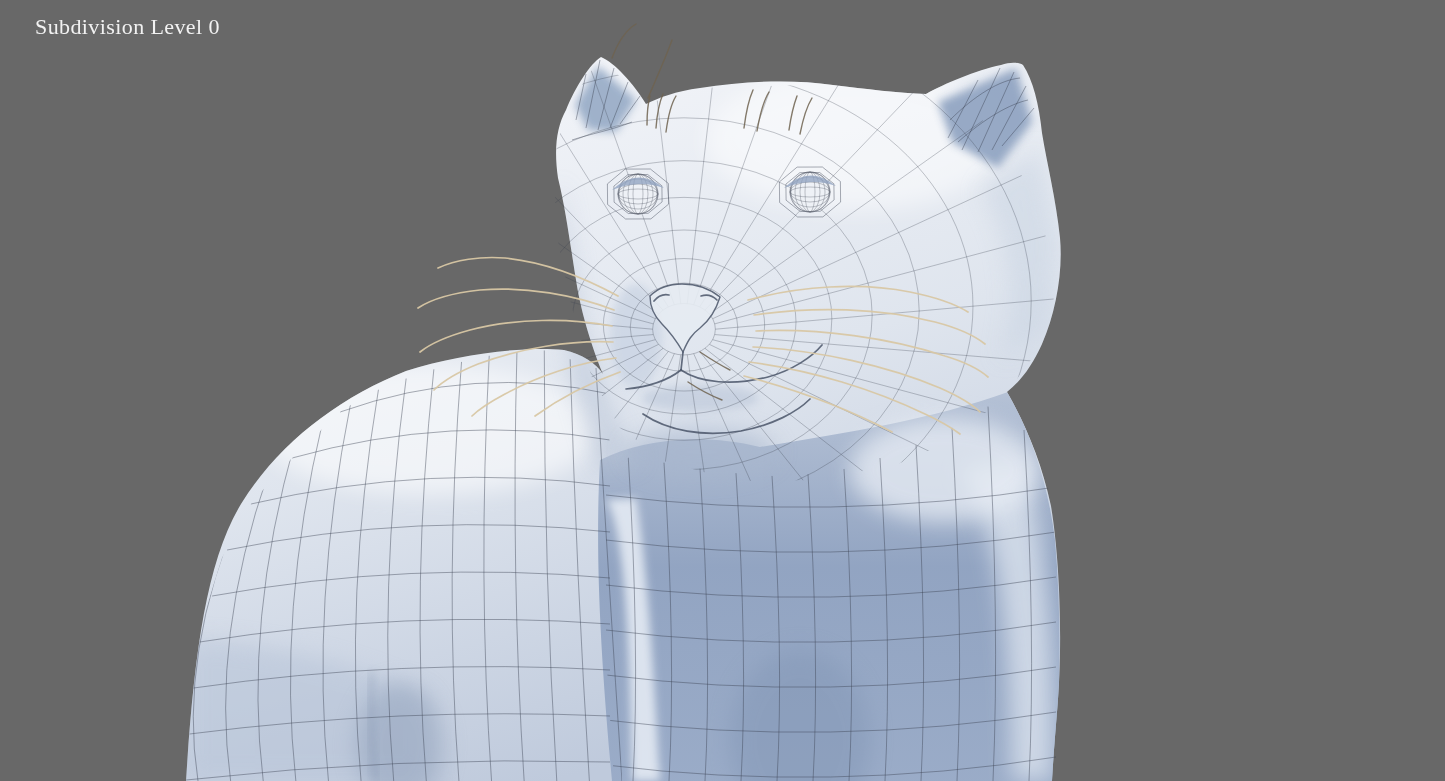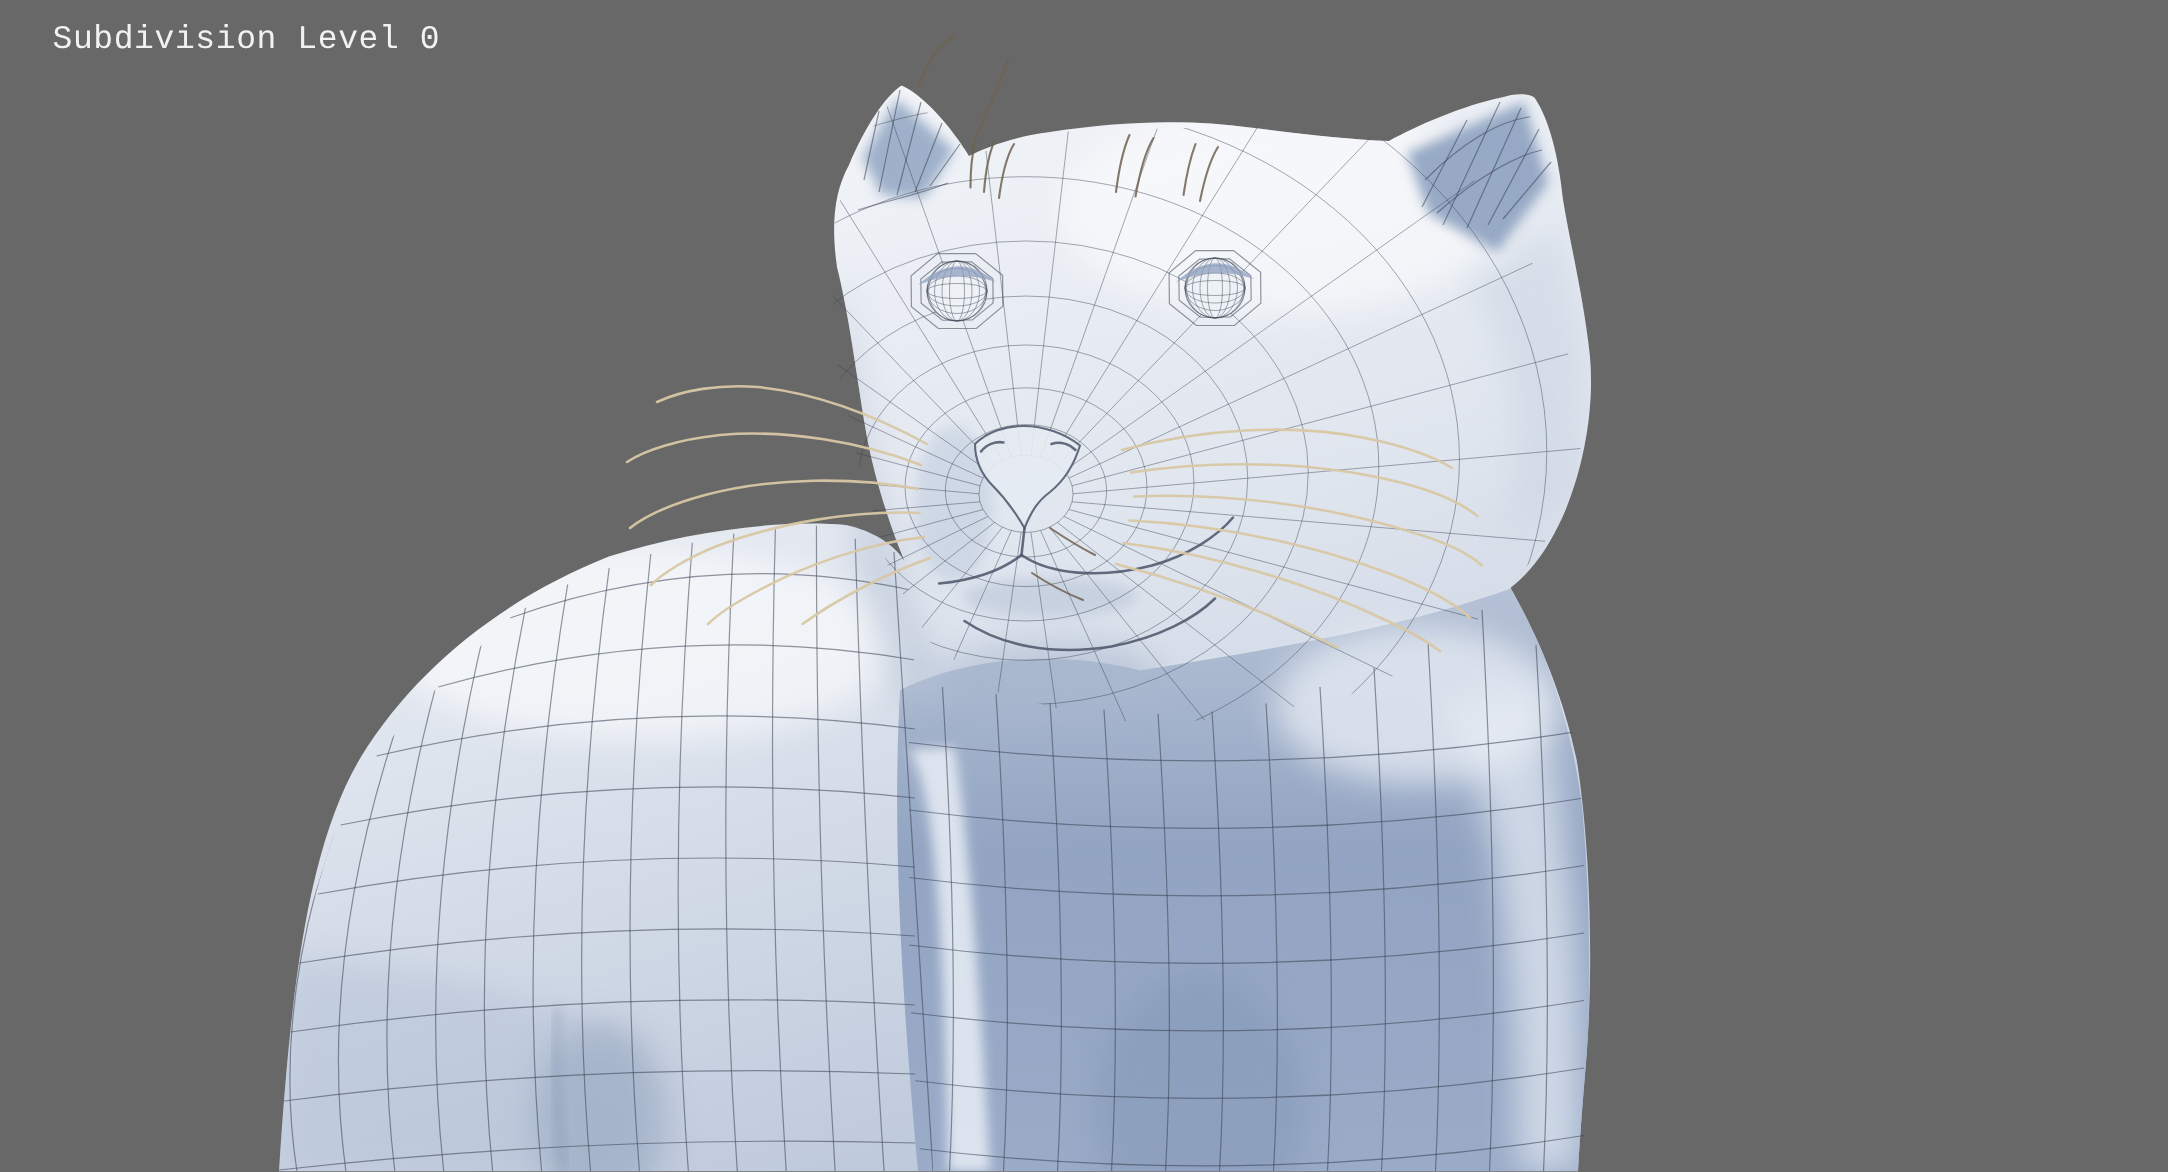--- a/index.html
+++ b/index.html
@@ -1,20 +1,20 @@
 <!DOCTYPE html>
 <html style="--bg: #686868; --labelColor: #f2f2f2; --base: #f7f8fb; --mid: #dfe5ee; --shadow: #8da0bf; --wire: #3b4252; --whiskL: #d8c7a4; --whiskD: #6e6350;"><head>
 <meta charset="utf-8">
 <style>
   html,body{margin:0;padding:0;width:1445px;height:781px;overflow:hidden;
     background:var(--bg,#686868);font-family:"Liberation Sans",sans-serif;}
   .viewport{position:absolute;inset:0;width:1445px;height:781px;}
   svg{position:absolute;inset:0;display:block;}
   .overlay-label{position:absolute;left:35px;top:14px;font-size:22px;letter-spacing:.4px;
-    color:var(--labelColor,#f2f2f2);font-family:Liberation Mono, monospace;user-select:none;}
+    color:var(--labelColor,#f2f2f2);font-family:Liberation Serif, serif;user-select:none;}
   .sBase{stop-color:var(--base)} .sMid{stop-color:var(--mid)} .sLow{stop-color:#bfcadc}
   .sShad0{stop-color:#b2bfd4} .sShad1{stop-color:var(--shadow)} .sShad2{stop-color:#97a9c6}
   .wire{stroke:var(--wire);fill:none;stroke-opacity:.55;stroke-width:.8;}
   .wireThin{stroke:var(--wire);fill:none;stroke-opacity:.5;stroke-width:.6;}
   .feat{stroke:#4a5568;fill:none;stroke-width:1.7;stroke-opacity:.85;stroke-linecap:round;}
   .whL{stroke:var(--whiskL);fill:none;stroke-width:1.7;stroke-opacity:.95;stroke-linecap:round;}
   .whD{stroke:var(--whiskD);fill:none;stroke-width:1.4;stroke-opacity:.85;stroke-linecap:round;}
 </style>
 </head>
 <body>

